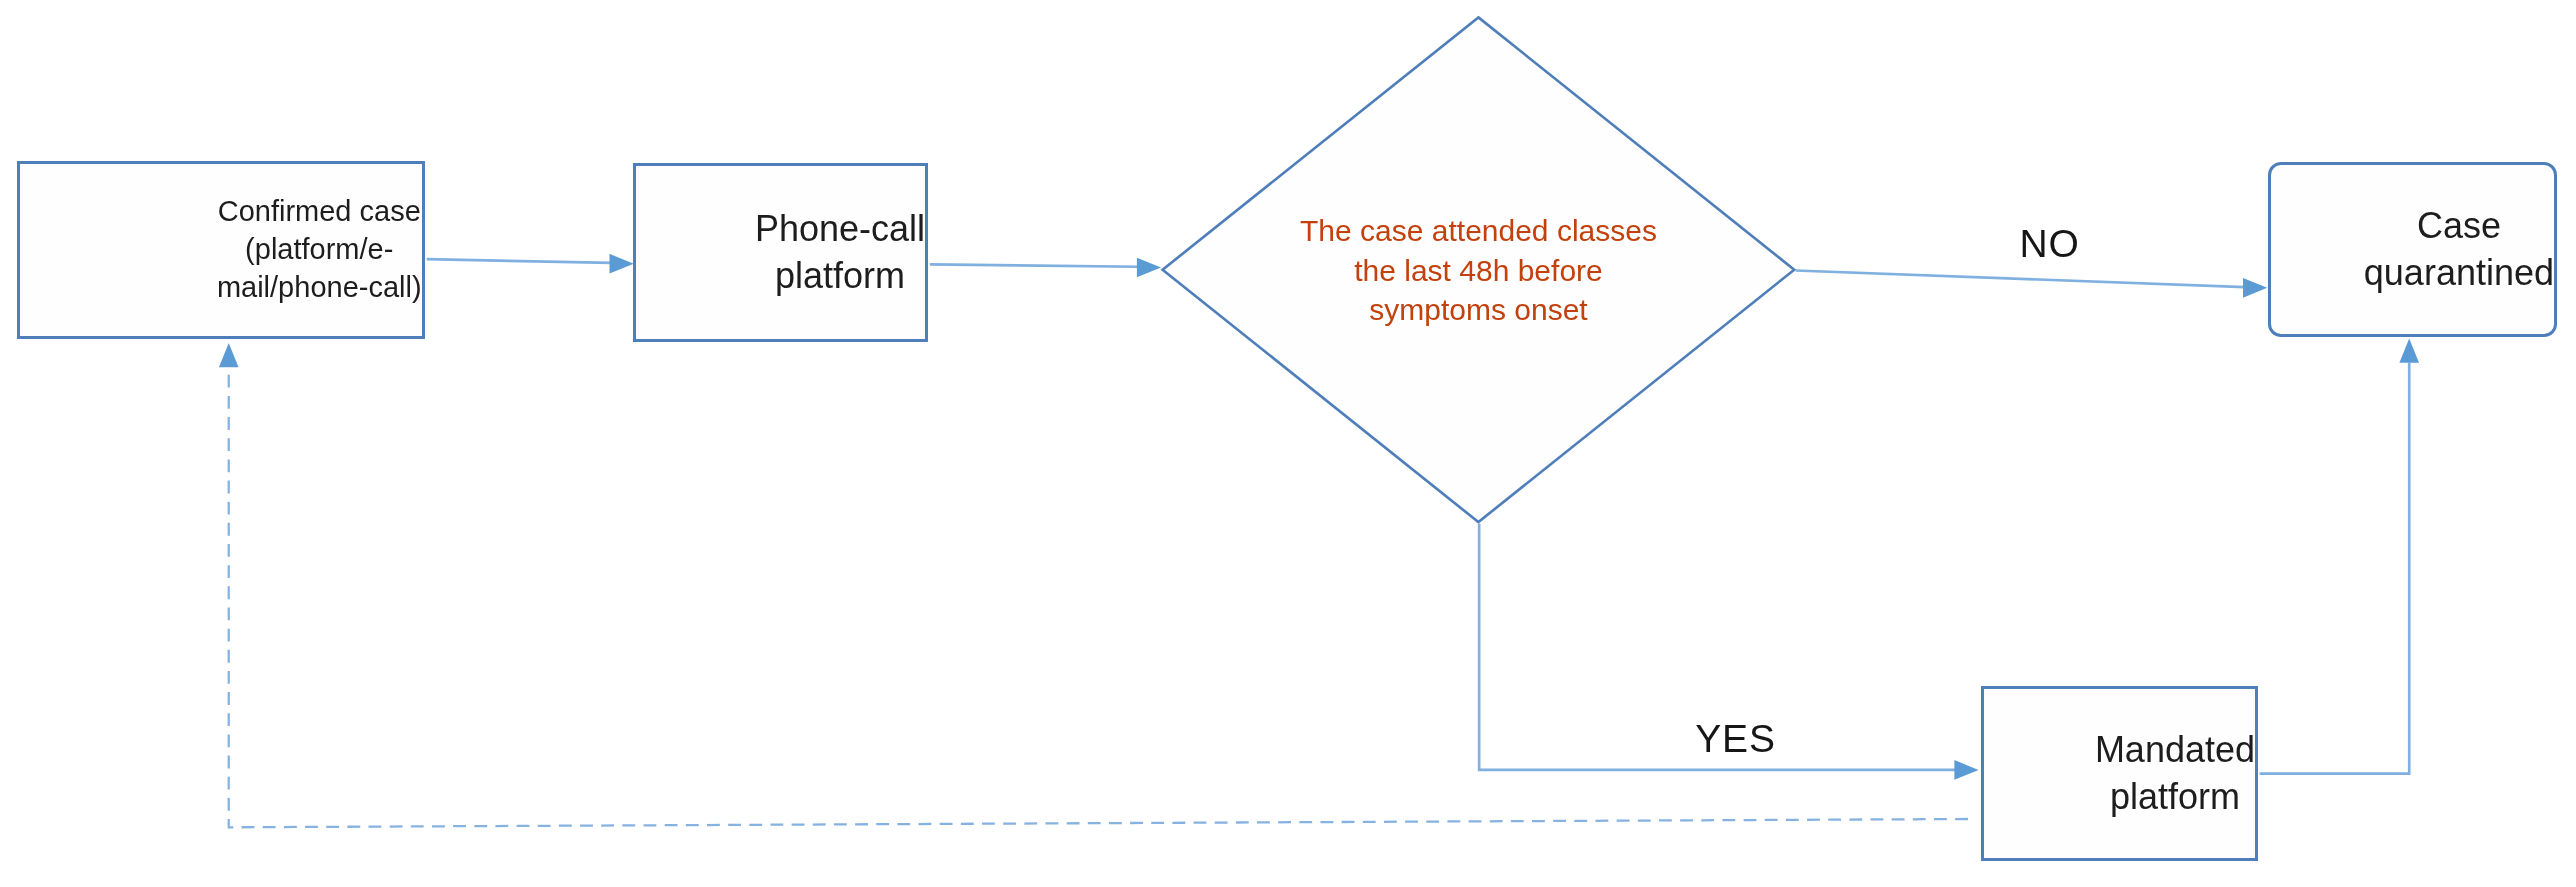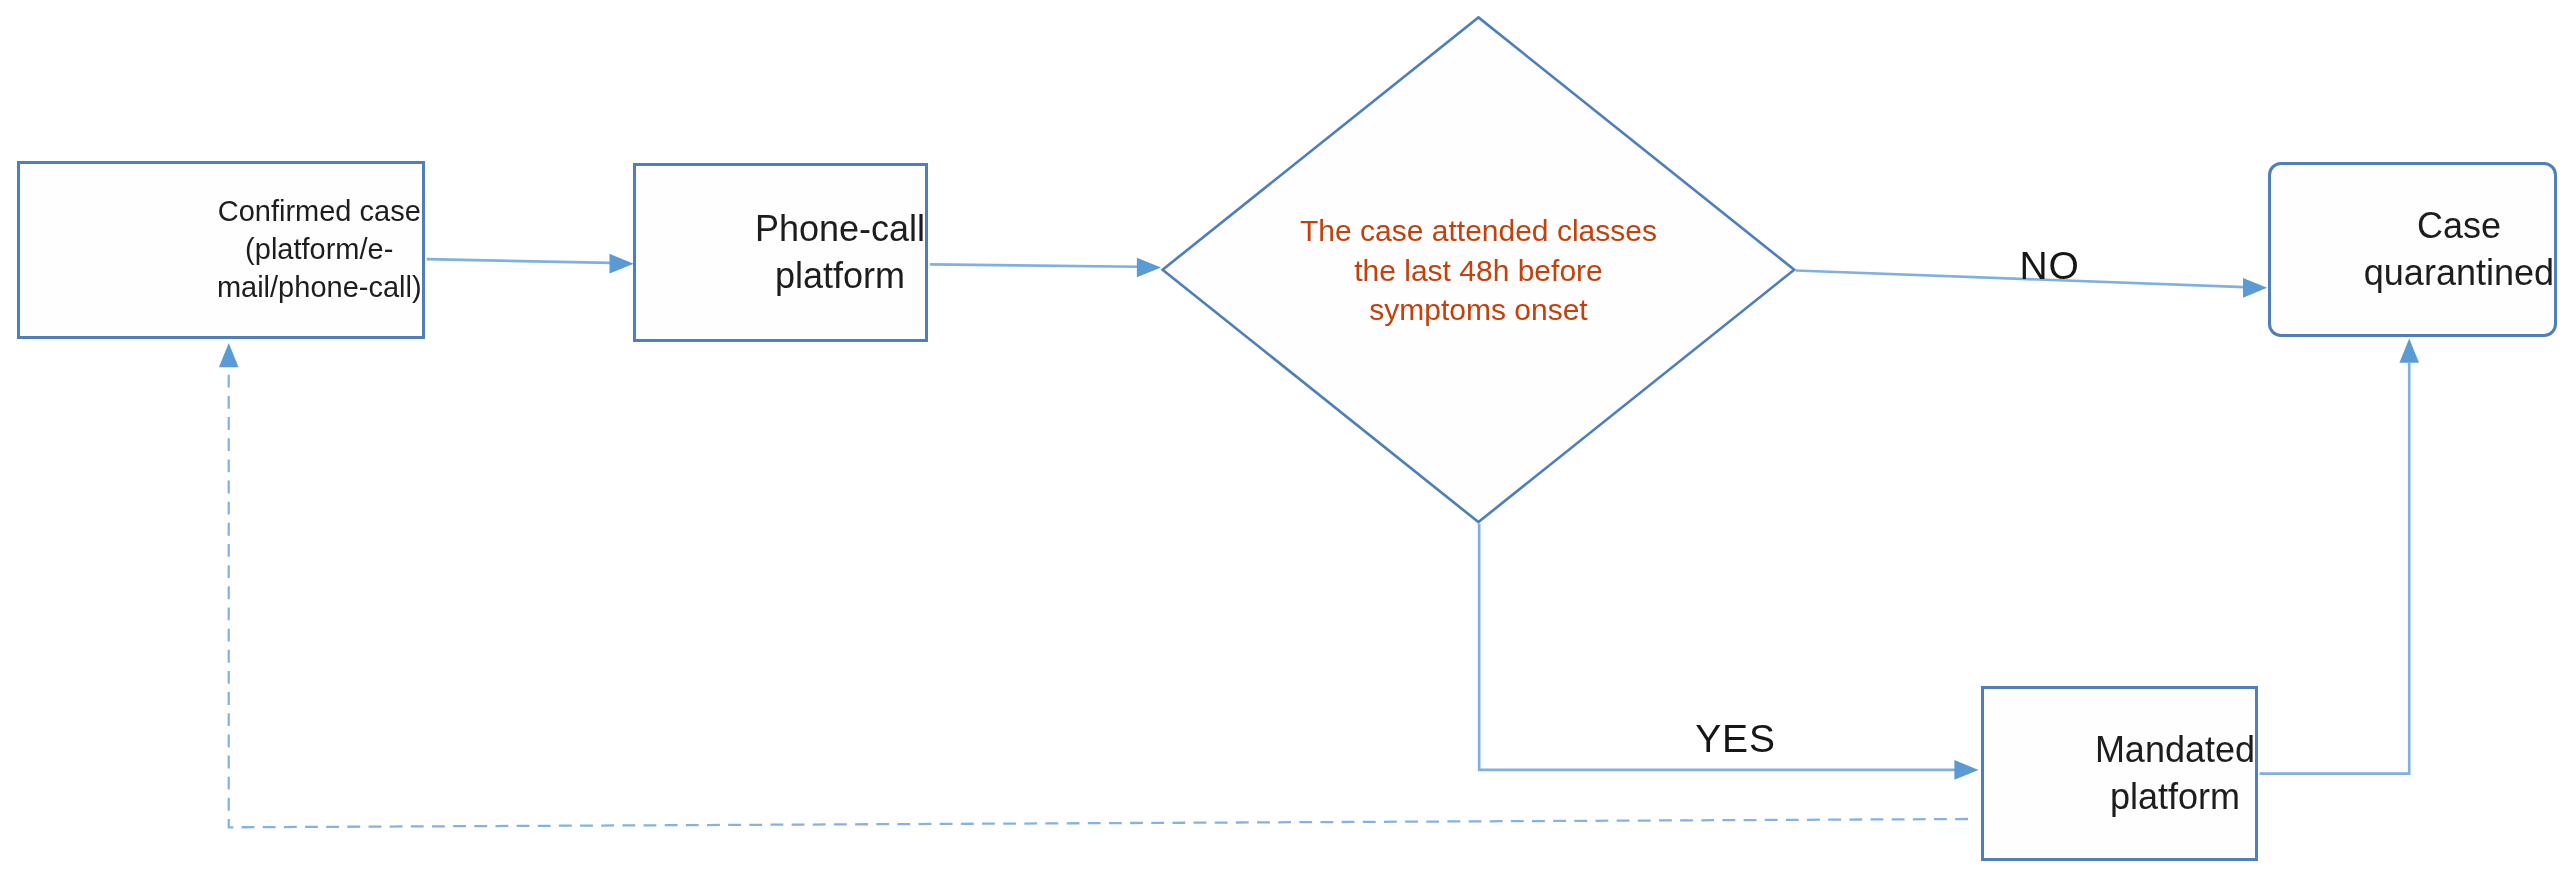--- a/index.html
+++ b/index.html
@@ -53,21 +53,21 @@
     justify-content: center;
     color: #161616;
     font-size: 39px;
     letter-spacing: 0.8px;
   }
   #node-confirmed-case   { left: 16.6px;   top: 161px; width: 408px; height: 178px; font-size: 29px; }
   #node-phone-interview  { left: 633px;  top: 163px; width: 295px; height: 179px; font-size: 36px; }
   #node-case-quarantined { left: 2268px; top: 162px; width: 289px; height: 175px; font-size: 36px; border-radius: 13px; }
   #node-mandated-testing { left: 1981px; top: 686px; width: 277px; height: 175px; font-size: 36px; }
   #diamond-label         { left: 1214px; top: 180px; width: 529px; height: 181px; }
-  #edge-label-no         { left: 1974px; top: 218px; width: 151px; height: 51px; margin-top: 22px; }
+  #edge-label-no         { left: 1974px; top: 218px; width: 151px; height: 51px; }
   #edge-label-yes        { left: 1660px; top: 713px; width: 151px; height: 51px; text-align: right; }
 </style>
 </head>
 <body>
 
 <div id="canvas">
 
   <svg id="edge-layer" viewBox="0 0 3408 1174" xmlns="http://www.w3.org/2000/svg">
 
     <polygon points="1956,23 2374,357 1956,691 1538,357" fill="#fefefe" stroke="#4e7fba" stroke-width="3.5"></polygon>

